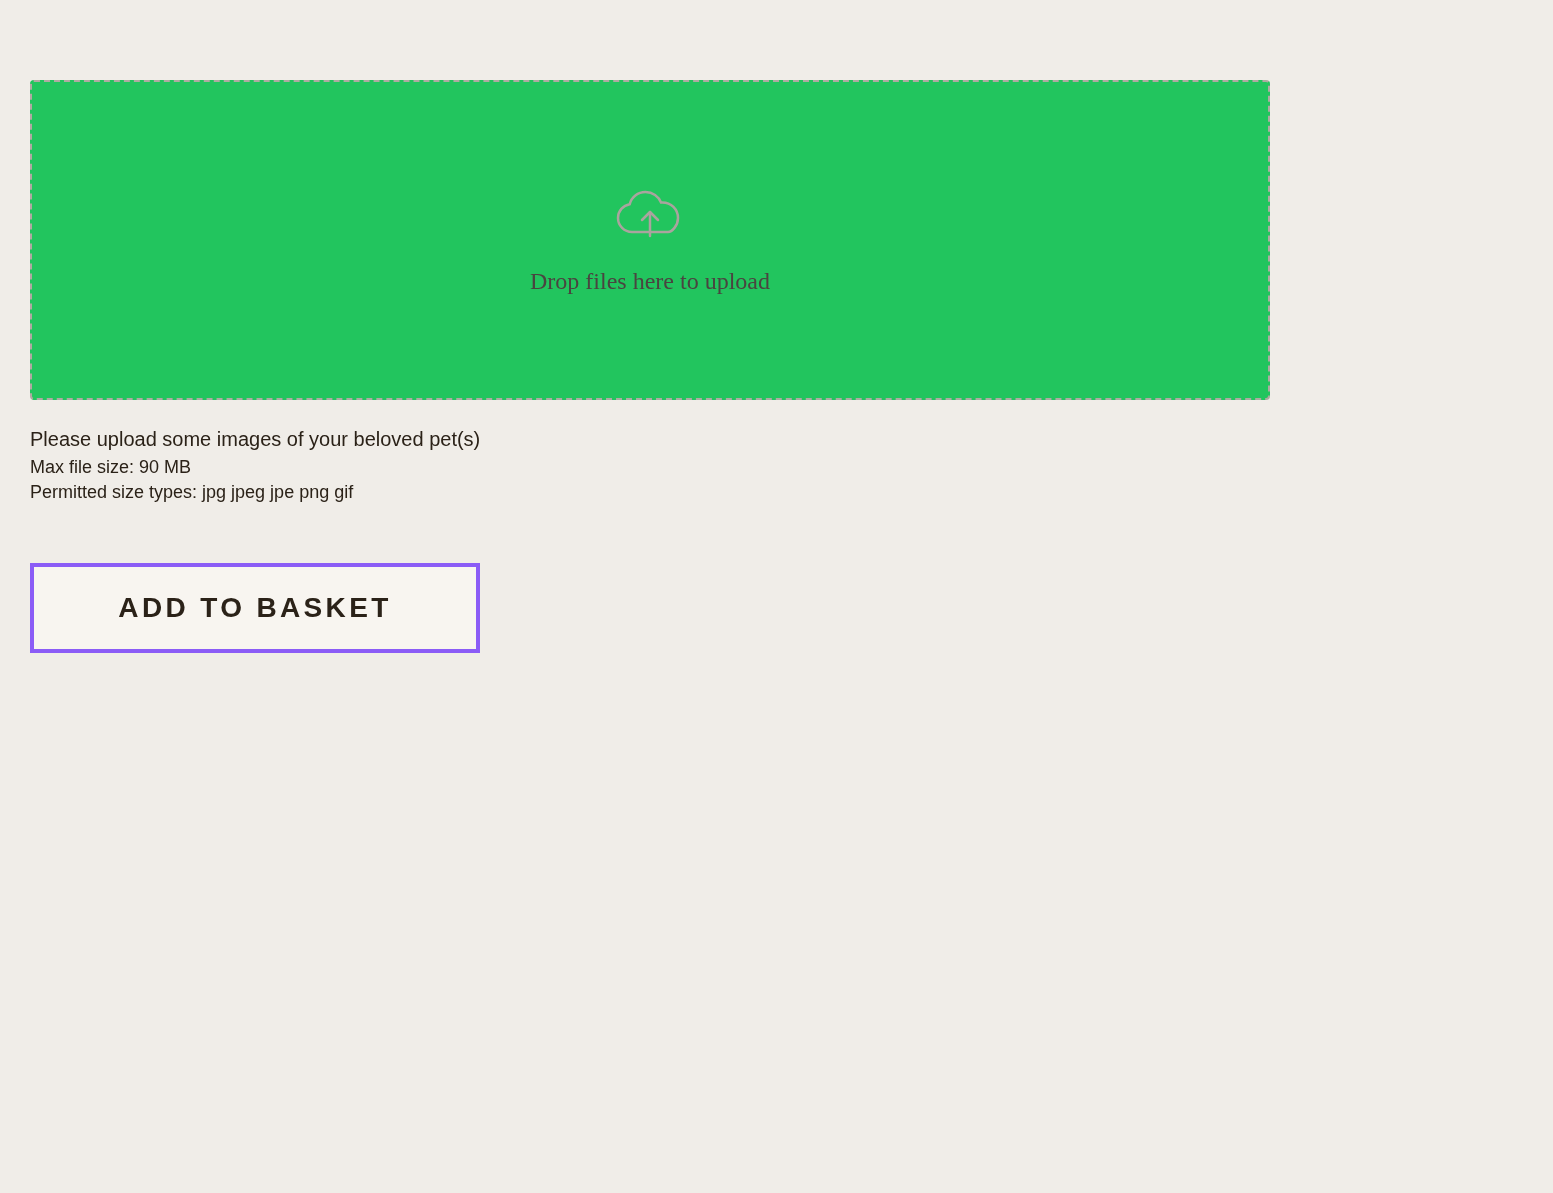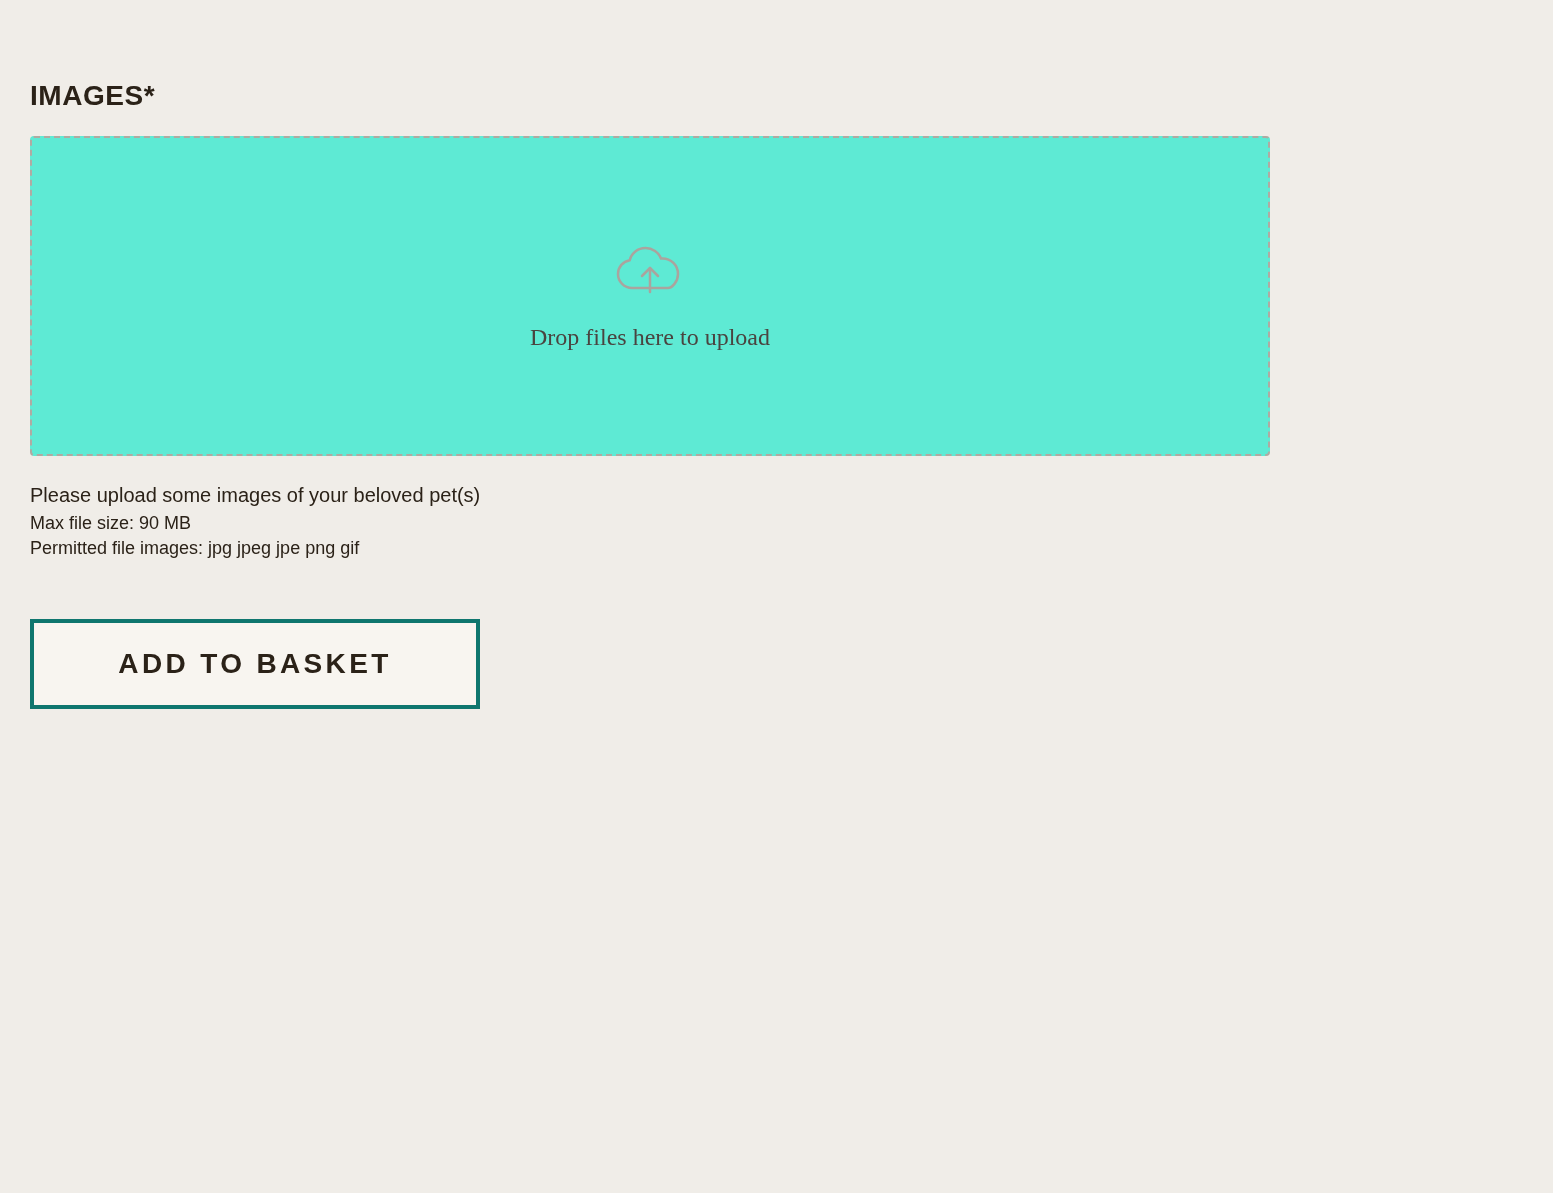--- a/index.html
+++ b/index.html
@@ -34,21 +34,21 @@
       text-transform: uppercase;
     }
 
     .section-label .required-star {
       color: #2b2218;
     }
 
     .dropzone {
       border: 2px dashed #b0aaa2;
       border-radius: 4px;
-      background-color: #5eead4;
+      background-color: #22c55e;
       width: 100%;
       height: 320px;
       display: flex;
       flex-direction: column;
       align-items: center;
       justify-content: center;
       cursor: pointer;
       margin-bottom: 28px;
     }
 
@@ -80,57 +80,54 @@
       margin-bottom: 4px;
       font-family: Arial, sans-serif;
     }
 
     .add-to-basket-btn {
       display: inline-flex;
       align-items: center;
       justify-content: center;
       width: 450px;
       height: 90px;
-      border: 4px solid #0f766e;
+      border: 4px solid #8b5cf6;
       background-color: #f8f5f0;
       cursor: pointer;
       font-family: Arial, sans-serif;
       font-size: 28px;
       font-weight: 800;
       letter-spacing: 0.12em;
       color: #2b2218;
       text-transform: uppercase;
       transition: background-color 0.2s;
     }
   </style>
 </head>
 <body>
 
 <div class="page-container">
 
-  <h2 class="section-label">
-    <span>IMAGES</span><span class="required-star">*</span>
-  </h2>
 
   <div class="dropzone">
     <div class="cloud-icon">
       <svg width="72" height="60" viewBox="0 0 72 60" fill="none" xmlns="http://www.w3.org/2000/svg">
 
         <path d="M54 46H18C10.268 46 4 39.732 4 32C4 25.008 9.026 19.22 15.72 18.184C17.372 11.104 23.762 6 31.5 6C38.648 6 44.618 10.304 47.024 16.46C47.508 16.438 47.994 16.428 48.5 16.428C57.06 16.428 64 23.368 64 31.928C64 39.688 57.988 46 54 46Z" stroke="#aaa49e" stroke-width="2.5" fill="none"></path>
 
         <line x1="36" y1="50" x2="36" y2="26" stroke="#aaa49e" stroke-width="2.5" stroke-linecap="round"></line>
         <polyline points="28,34 36,26 44,34" stroke="#aaa49e" stroke-width="2.5" stroke-linecap="round" stroke-linejoin="round" fill="none"></polyline>
       </svg>
     </div>
     <span class="dropzone-text">Drop files here to upload</span>
   </div>
 
   <div class="upload-info">
     <p class="upload-info-main">Please upload some images of your beloved pet(s)</p>
     <p class="upload-info-detail">Max file size: 90 MB</p>
-    <p class="upload-info-detail">Permitted file images: jpg jpeg jpe png gif</p>
+    <p class="upload-info-detail">Permitted size types: jpg jpeg jpe png gif</p>
   </div>
 
   <button class="add-to-basket-btn">
     <span>ADD TO BASKET</span>
   </button>
 
 </div>
 
 </body></html>

